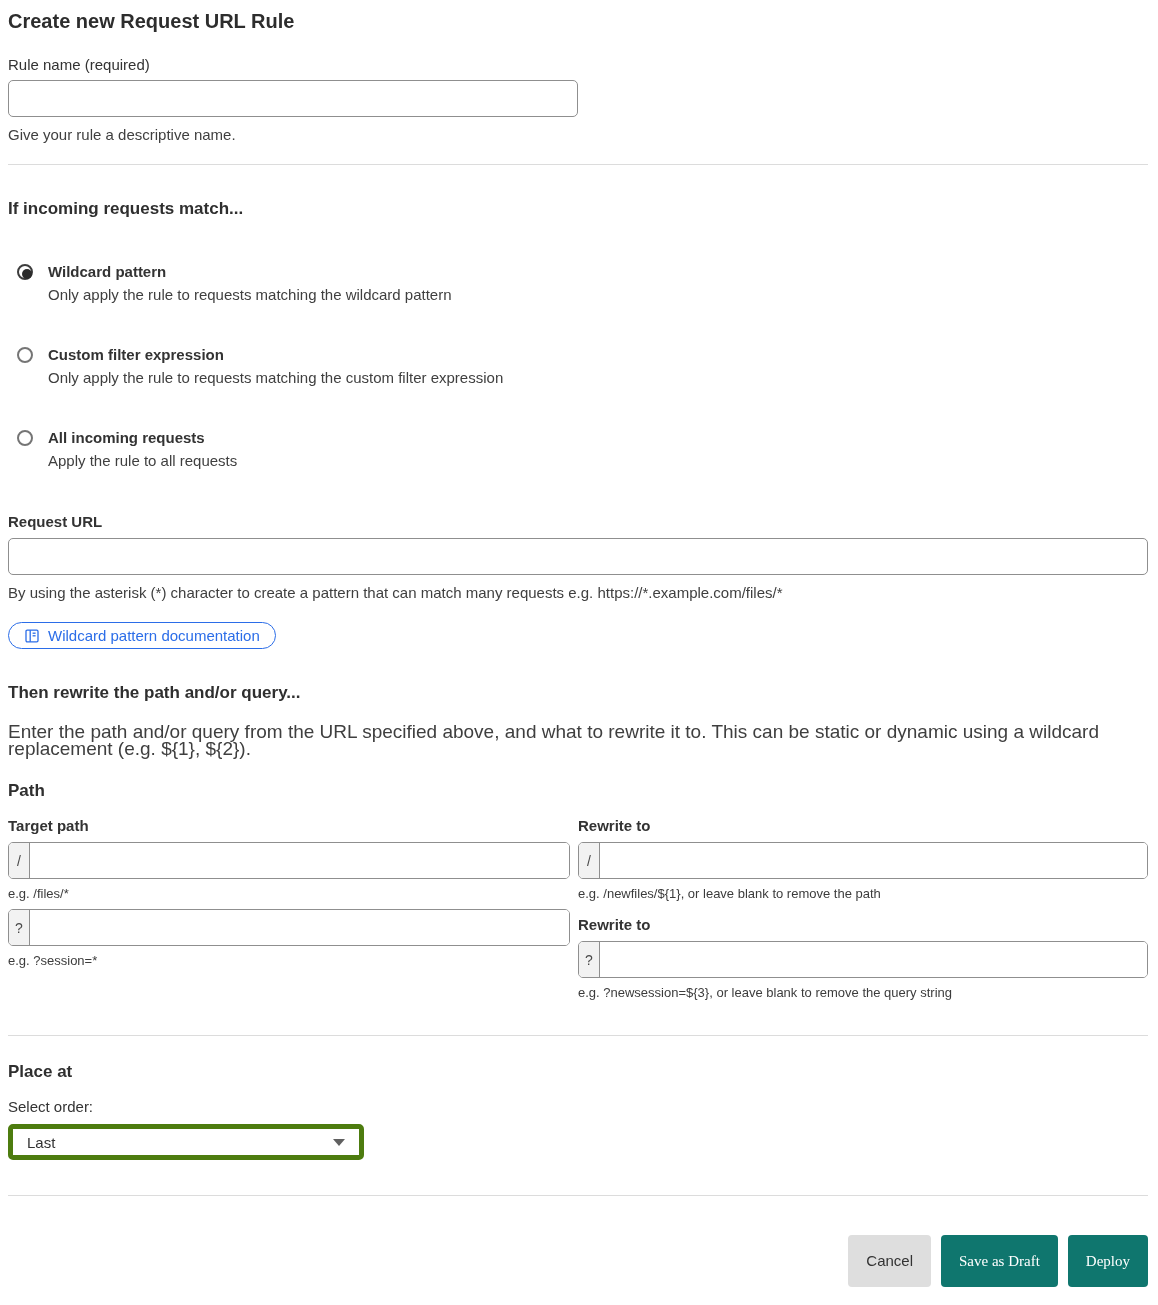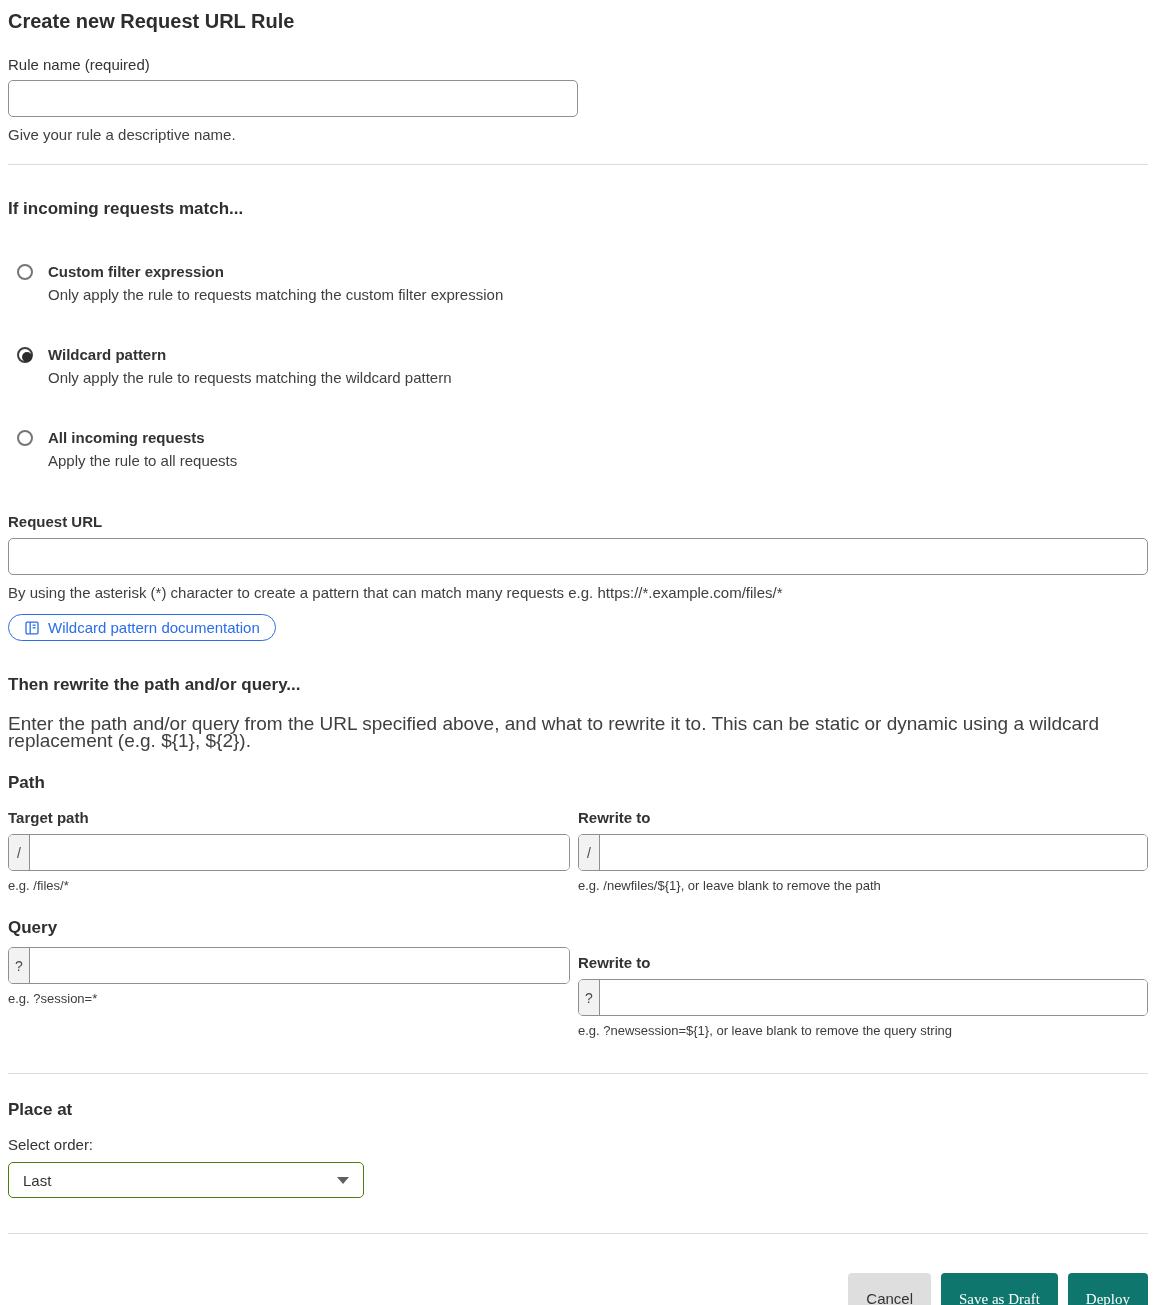--- a/index.html
+++ b/index.html
@@ -44,21 +44,21 @@
   .radio-circle.checked { border-color: #3d3d3d; }
   .radio-circle.checked::after {
     content: ""; display: block; width: 10px; height: 10px;
     border-radius: 50%; background: #2b2b2b; margin: 3px 0 0 3px;
   }
   .radio-text { margin-left: 15px; }
   .radio-label { font-weight: 700; font-size: 15px; color: #333; line-height: 18px; }
   .radio-desc { margin-top: 5px; font-size: 15px; color: #3f3f3f; line-height: 17px; }
 
   .doc-pill {
-    margin-top: 13px; display: inline-flex; align-items: center; gap: 8px;
+    margin-top: 21px; display: inline-flex; align-items: center; gap: 8px;
     height: 27px; padding: 0 15px; background: #fff;
     border: 1px solid #2b6de8; border-radius: 14px;
     color: #2b6de8; font-size: 15px; font-family: inherit; cursor: pointer;
   }
   .doc-pill svg { display: block; }
 
   .rewrite-desc { margin-top: 19px; font-size: 19px; color: #3f3f3f; line-height: 17px; }
 
   .two-col { display: grid; grid-template-columns: 562px 570px; column-gap: 8px; }
   .col-label { margin-top: 15px; font-weight: 700; font-size: 15px; color: #333; }
@@ -72,21 +72,21 @@
     font-size: 14px; color: #4a4a4a;
   }
   .input-group input {
     flex: 1; border: none; outline: none; padding: 0 10px;
     font-size: 15px; font-family: inherit; color: #333;
   }
 
   .select-label { margin-top: 15px; font-size: 15px; color: #333; }
   .select-box {
     margin-top: 9px; width: 356px; height: 36px;
-    border: 1px solid #4d7c0f; border-radius: 5px;
+    border: 5px solid #4d7c0f; border-radius: 5px;
     display: flex; align-items: center; justify-content: space-between;
     padding: 0 14px; cursor: pointer; background: #fff;
   }
   .select-value { font-size: 15px; color: #333; }
   .chevron-down {
     width: 0; height: 0;
     border-left: 6px solid transparent; border-right: 6px solid transparent;
     border-top: 7px solid #606060;
   }
 
@@ -107,32 +107,32 @@
 
   <label class="field-label">Rule name (required)</label>
   <input class="text-input" type="text" value="" style="">
   <div class="help-text">Give your rule a descriptive name.</div>
 
   <hr class="divider">
 
   <h2 class="section-heading">If incoming requests match...</h2>
 
   <div class="radio-row">
+    <span class="radio-circle checked"></span>
+    <span class="radio-text">
+      <div class="radio-label">Wildcard pattern</div>
+      <div class="radio-desc">Only apply the rule to requests matching the wildcard pattern</div>
+    </span>
+  </div>
+
+  <div class="radio-row">
     <span class="radio-circle"></span>
     <span class="radio-text">
       <div class="radio-label">Custom filter expression</div>
       <div class="radio-desc">Only apply the rule to requests matching the custom filter expression</div>
-    </span>
-  </div>
-
-  <div class="radio-row">
-    <span class="radio-circle checked"></span>
-    <span class="radio-text">
-      <div class="radio-label">Wildcard pattern</div>
-      <div class="radio-desc">Only apply the rule to requests matching the wildcard pattern</div>
     </span>
   </div>
 
   <div class="radio-row">
     <span class="radio-circle"></span>
     <span class="radio-text">
       <div class="radio-label">All incoming requests</div>
       <div class="radio-desc">Apply the rule to all requests</div>
     </span>
   </div>
@@ -170,37 +170,36 @@
     <div>
       <div class="col-label">Rewrite to</div>
       <div class="input-group">
         <span class="input-prefix">/</span>
         <input type="text" value="" style="">
       </div>
       <div class="eg-text">e.g. /newfiles/${1}, or leave blank to remove the path</div>
     </div>
   </div>
 
-  <h3 class="sub-heading mt24">Query</h3>
 
   <div class="two-col">
     <div>
       <div class="input-group">
         <span class="input-prefix">?</span>
         <input type="text" value="" style="">
       </div>
       <div class="eg-text">e.g. ?session=*</div>
     </div>
     <div>
       <div class="col-label">Rewrite to</div>
       <div class="input-group">
         <span class="input-prefix">?</span>
         <input type="text" value="" style="">
       </div>
-      <div class="eg-text">e.g. ?newsession=${1}, or leave blank to remove the query string</div>
+      <div class="eg-text">e.g. ?newsession=${3}, or leave blank to remove the query string</div>
     </div>
   </div>
 
   <hr class="divider mt35">
 
   <h3 class="sub-heading mt25">Place at</h3>
   <div class="select-label">Select order:</div>
   <div class="select-box">
     <span class="select-value">Last</span>
     <span class="chevron-down"></span>

